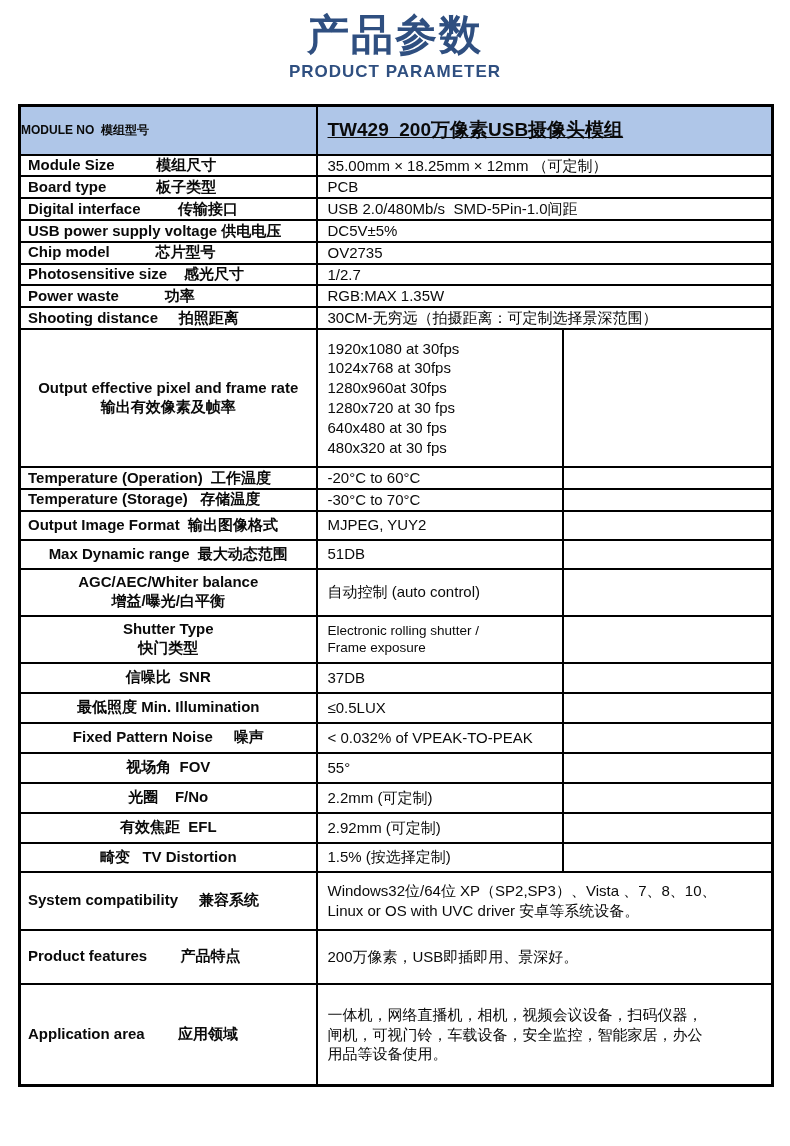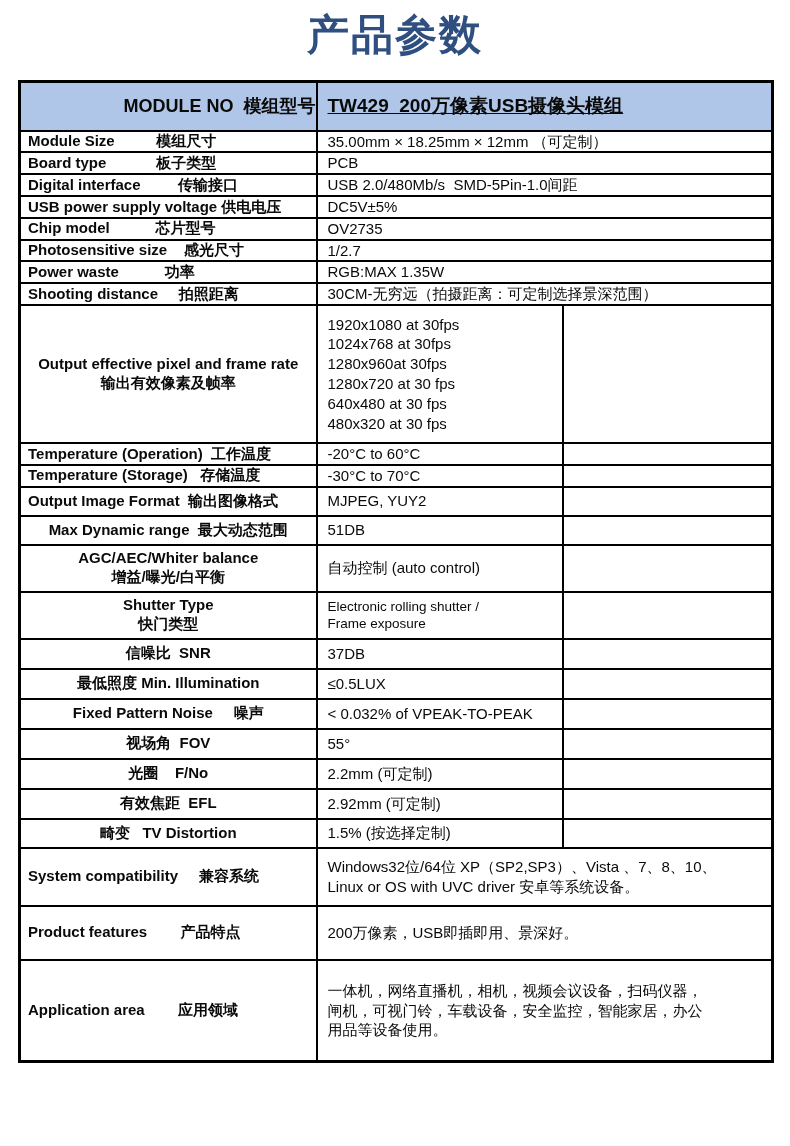--- a/index.html
+++ b/index.html
@@ -44,21 +44,21 @@
     border: 2px solid #000;
     vertical-align: middle;
     white-space: pre-wrap;
     overflow: hidden;
   }
   tr.hdr td {
     background: #afc6e8;
     height: 49px;
     font-weight: 700;
   }
-  td.hc1 { text-align: right; font-size: 18px; }
+  td.hc1 { text-align: left; font-size: 12px; }
   td.hc2 { font-size: 19px; padding-left: 10px; text-decoration: underline; }
 
   td.lbl { font-weight: 700; font-size: 15px; line-height: 1.25; }
   td.lbl.left  { text-align: left; padding-left: 7px; padding-right: 2px; }
   td.lbl.center{ text-align: center; padding: 0 2px; }
   td.val {
     font-weight: 400;
     font-size: 15px;
     line-height: 1.32;
     padding-left: 10px;
@@ -77,20 +77,21 @@
   tr.h90  td { height: 102px; }
   tr.h138 td { height: 138px; }
 </style>
 </head>
 <body>
 
 <div class="page">
 
   <div class="title-wrap">
     <div class="title-zh">产品参数</div>
+    <div class="title-en">PRODUCT PARAMETER</div>
   </div>
 
   <div class="tbl-wrap">
     <table class="spec">
       <colgroup>
           <col class="c1">
           <col class="c2">
           <col class="c3">
         </colgroup>
 

